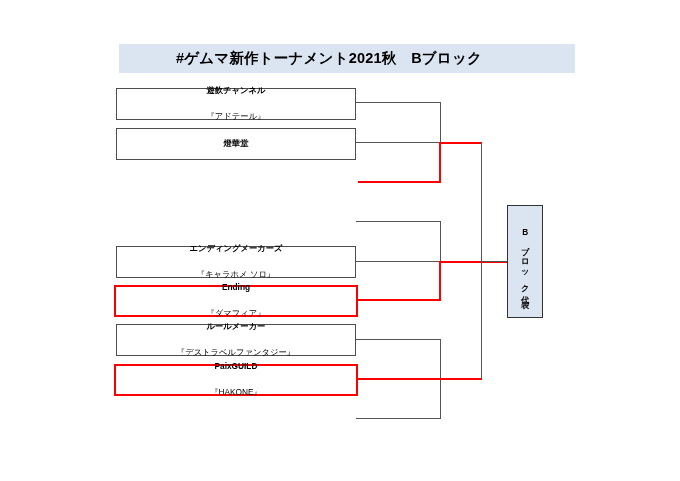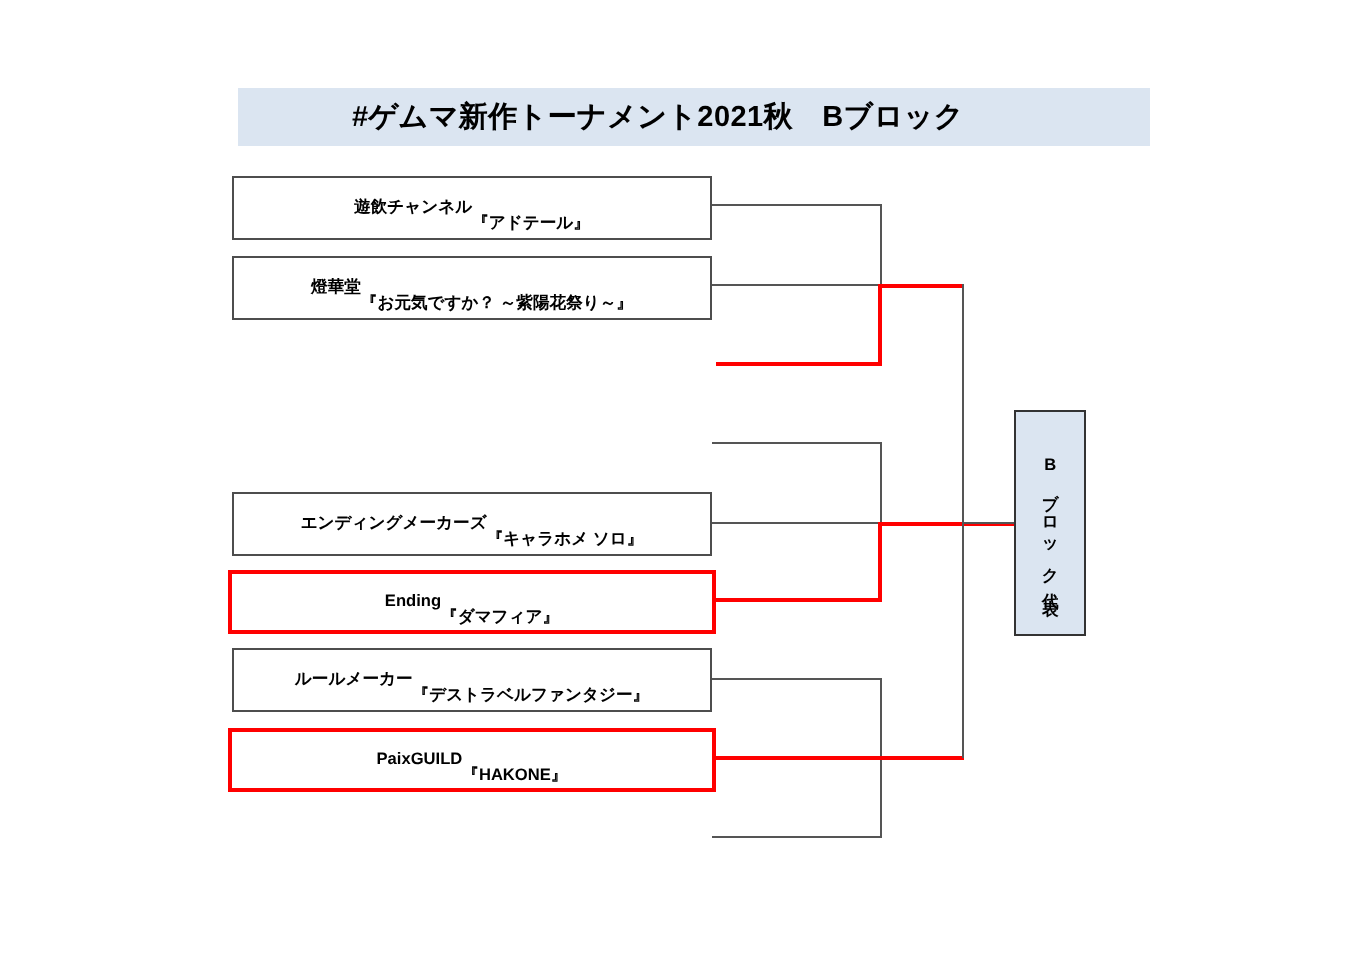--- a/index.html
+++ b/index.html
@@ -49,38 +49,38 @@
   
   .entry {
     position: absolute;
     left: 112px;
     width: 240px;
     height: 32px;
     box-sizing: border-box;
     border: 1px solid #4d4d4d;
     background: #ffffff;
     display: flex;
-    flex-direction: row;
+    flex-direction: column;
     align-items: center;
     justify-content: center;
     line-height: 1.18;
   }
   .entry.winner {
     left: 110px;
     width: 244px;
     border: 2.4px solid #ff0000;
   }
   .entry .org {
     font-size: 8.3px;
     font-weight: 700;
     white-space: nowrap;
   }
   .entry .work {
     font-size: 8.3px;
-    font-weight: 700;
+    font-weight: 400;
     white-space: nowrap;
     margin-top: 16px;
   }
 
   
   .ln {
     position: absolute;
     background: #555555;
   }
   .ln.red {
@@ -132,21 +132,20 @@
     <span class="title-text">#ゲムマ新作トーナメント2021秋　Bブロック</span>
   </div>
 
   <div class="entry" style="top:88px">
     <span class="org">遊飲チャンネル</span>
     <span class="work">『アドテール』</span>
   </div>
 
   <div class="entry" style="top:128px">
     <span class="org">燈華堂</span>
-    <span class="work">『お元気ですか？ ～紫陽花祭り～』</span>
   </div>
 
 
 
   <div class="entry" style="top:246px">
     <span class="org">エンディングメーカーズ</span>
     <span class="work">『キャラホメ ソロ』</span>
   </div>
 
   <div class="entry winner" style="top:285px">

